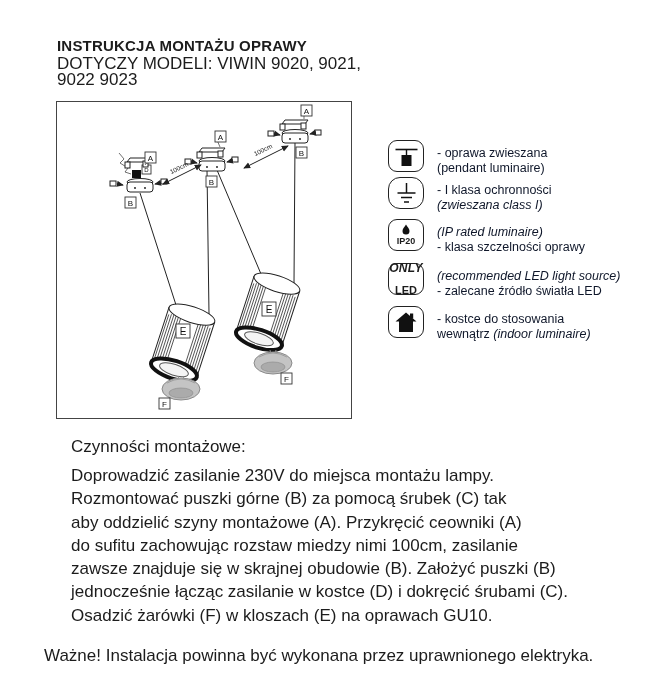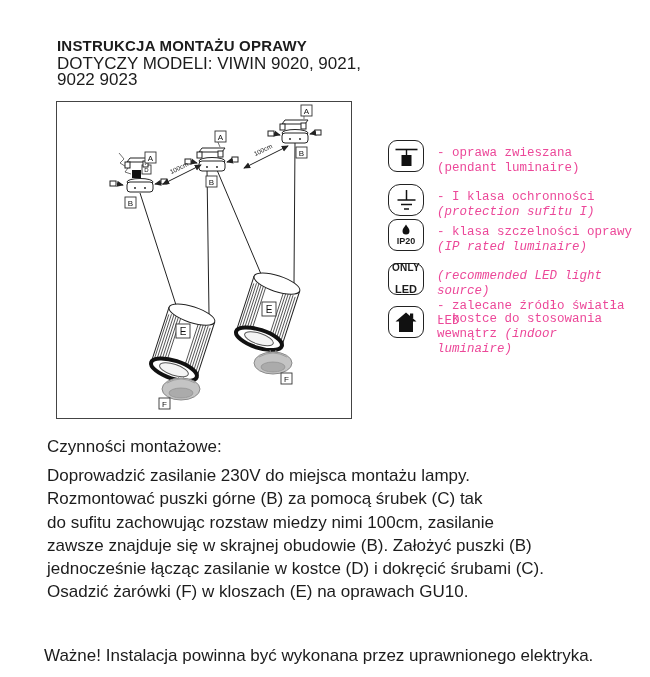--- a/index.html
+++ b/index.html
@@ -25,28 +25,28 @@
   .dimtxt{font-size:6.5px;fill:#222;text-anchor:middle;}
   .rib{stroke:#222;stroke-width:.7;fill:none;}
 
   .legend{position:absolute;left:388px;top:0;width:250px;}
   .legend-row{position:absolute;left:0;display:flex;align-items:flex-start;}
   .legend-icon{
     width:36px;height:32px;border:1.6px solid #222;border-radius:9px;
     box-sizing:border-box;flex:0 0 auto;display:flex;align-items:center;justify-content:center;
     background:#fff;
   }
-  .legend-text{margin-left:13px;font-size:12.5px;line-height:15px;padding-top:6px;color:#ec4899;font-family:Liberation Mono, monospace;}
+  .legend-text{margin-left:13px;font-size:12.5px;line-height:15px;padding-top:6px;color:#0f172a;}
   .legend-text i{font-style:italic;}
   .icon-stack{display:flex;flex-direction:column;align-items:center;line-height:1;}
-  .icon-only{font-size:10px;font-weight:bold;letter-spacing:.3px;}
+  .icon-only{font-size:12px;font-weight:bold;letter-spacing:.3px;font-style:italic;}
   .icon-led{font-size:11px;font-weight:bold;margin-top:11px;}
   .icon-ip20{font-size:9px;font-weight:bold;margin-top:1px;}
 
-  .instructions{position:absolute;left:47px;top:436px;width:560px;font-size:17px;}
+  .instructions{position:absolute;left:71px;top:436px;width:560px;font-size:17px;}
   .instr-heading{line-height:21px;margin-bottom:7px;}
   .instr-line{line-height:23.3px;}
 
   .footer-warning{position:absolute;left:44px;top:646px;font-size:17px;line-height:20px;}
 </style>
 </head>
 <body>
 
 <div class="header">
   <div class="doc-title">INSTRUKCJA MONTAŻU OPRAWY</div>
@@ -203,47 +203,47 @@
         <line x1="14.5" y1="7.5" x2="14.5" y2="13" stroke="#111" stroke-width="1.4"></line>
         <rect x="9.5" y="13" width="10" height="11" fill="#111"></rect>
       </svg>
     </div>
     <div class="legend-text">
       <div>- oprawa zwieszana</div>
       <div><span>(pendant luminaire)</span><i></i></div>
     </div>
   </div>
 
-  <div class="legend-row" style="top:184px">
+  <div class="legend-row" style="top:177px">
     <div class="legend-icon" style="border-radius:12px">
       <svg width="29" height="29" viewBox="0 0 29 29">
         <line x1="14.5" y1="4" x2="14.5" y2="14" stroke="#111" stroke-width="1.5"></line>
         <line x1="5.5" y1="14" x2="23.5" y2="14" stroke="#111" stroke-width="1.5"></line>
         <line x1="9" y1="18.5" x2="20" y2="18.5" stroke="#111" stroke-width="1.5"></line>
         <line x1="12" y1="23" x2="17" y2="23" stroke="#111" stroke-width="1.5"></line>
       </svg>
     </div>
     <div class="legend-text">
       <div>- I klasa ochronności</div>
-      <div><span></span><i>(protection sufitu I)</i></div>
+      <div><span></span><i>(zwieszana class I)</i></div>
     </div>
   </div>
 
   <div class="legend-row" style="top:219px">
     <div class="legend-icon">
       <div class="icon-stack">
         <svg width="10" height="12" viewBox="0 0 10 12">
           <path d="M5,0.5 C3.6,3 1.5,4.6 1.5,7 a3.5,3.5 0 0 0 7,0 C8.5,4.6 6.4,3 5,0.5 Z" fill="#111"></path>
         </svg>
         <div class="icon-ip20">IP20</div>
       </div>
     </div>
     <div class="legend-text">
+      <div><span></span><i>(IP rated luminaire)</i></div>
       <div>- klasa szczelności oprawy</div>
-      <div><span></span><i>(IP rated luminaire)</i></div>
     </div>
   </div>
 
   <div class="legend-row" style="top:263px">
     <div class="legend-icon">
       <div class="icon-stack">
         <div class="icon-only">ONLY</div>
         <div class="icon-led">LED</div>
       </div>
     </div>
@@ -265,19 +265,20 @@
       <div><span>wewnątrz </span><i>(indoor luminaire)</i></div>
     </div>
   </div>
 
 </div>
 
 <div class="instructions">
   <div class="instr-heading">Czynności montażowe:</div>
   <div class="instr-line">Doprowadzić zasilanie 230V do miejsca montażu lampy.</div>
   <div class="instr-line">Rozmontować puszki górne (B) za pomocą śrubek (C) tak</div>
+  <div class="instr-line">aby oddzielić szyny montażowe (A). Przykręcić ceowniki (A)</div>
   <div class="instr-line">do sufitu zachowując rozstaw miedzy nimi 100cm, zasilanie</div>
   <div class="instr-line">zawsze znajduje się w skrajnej obudowie (B). Założyć puszki (B)</div>
   <div class="instr-line">jednocześnie łącząc zasilanie w kostce (D) i dokręcić śrubami (C).</div>
   <div class="instr-line">Osadzić żarówki (F) w kloszach (E) na oprawach GU10.</div>
 </div>
 
 <div class="footer-warning">Ważne! Instalacja powinna być wykonana przez uprawnionego elektryka.</div>
 
 </body></html>

